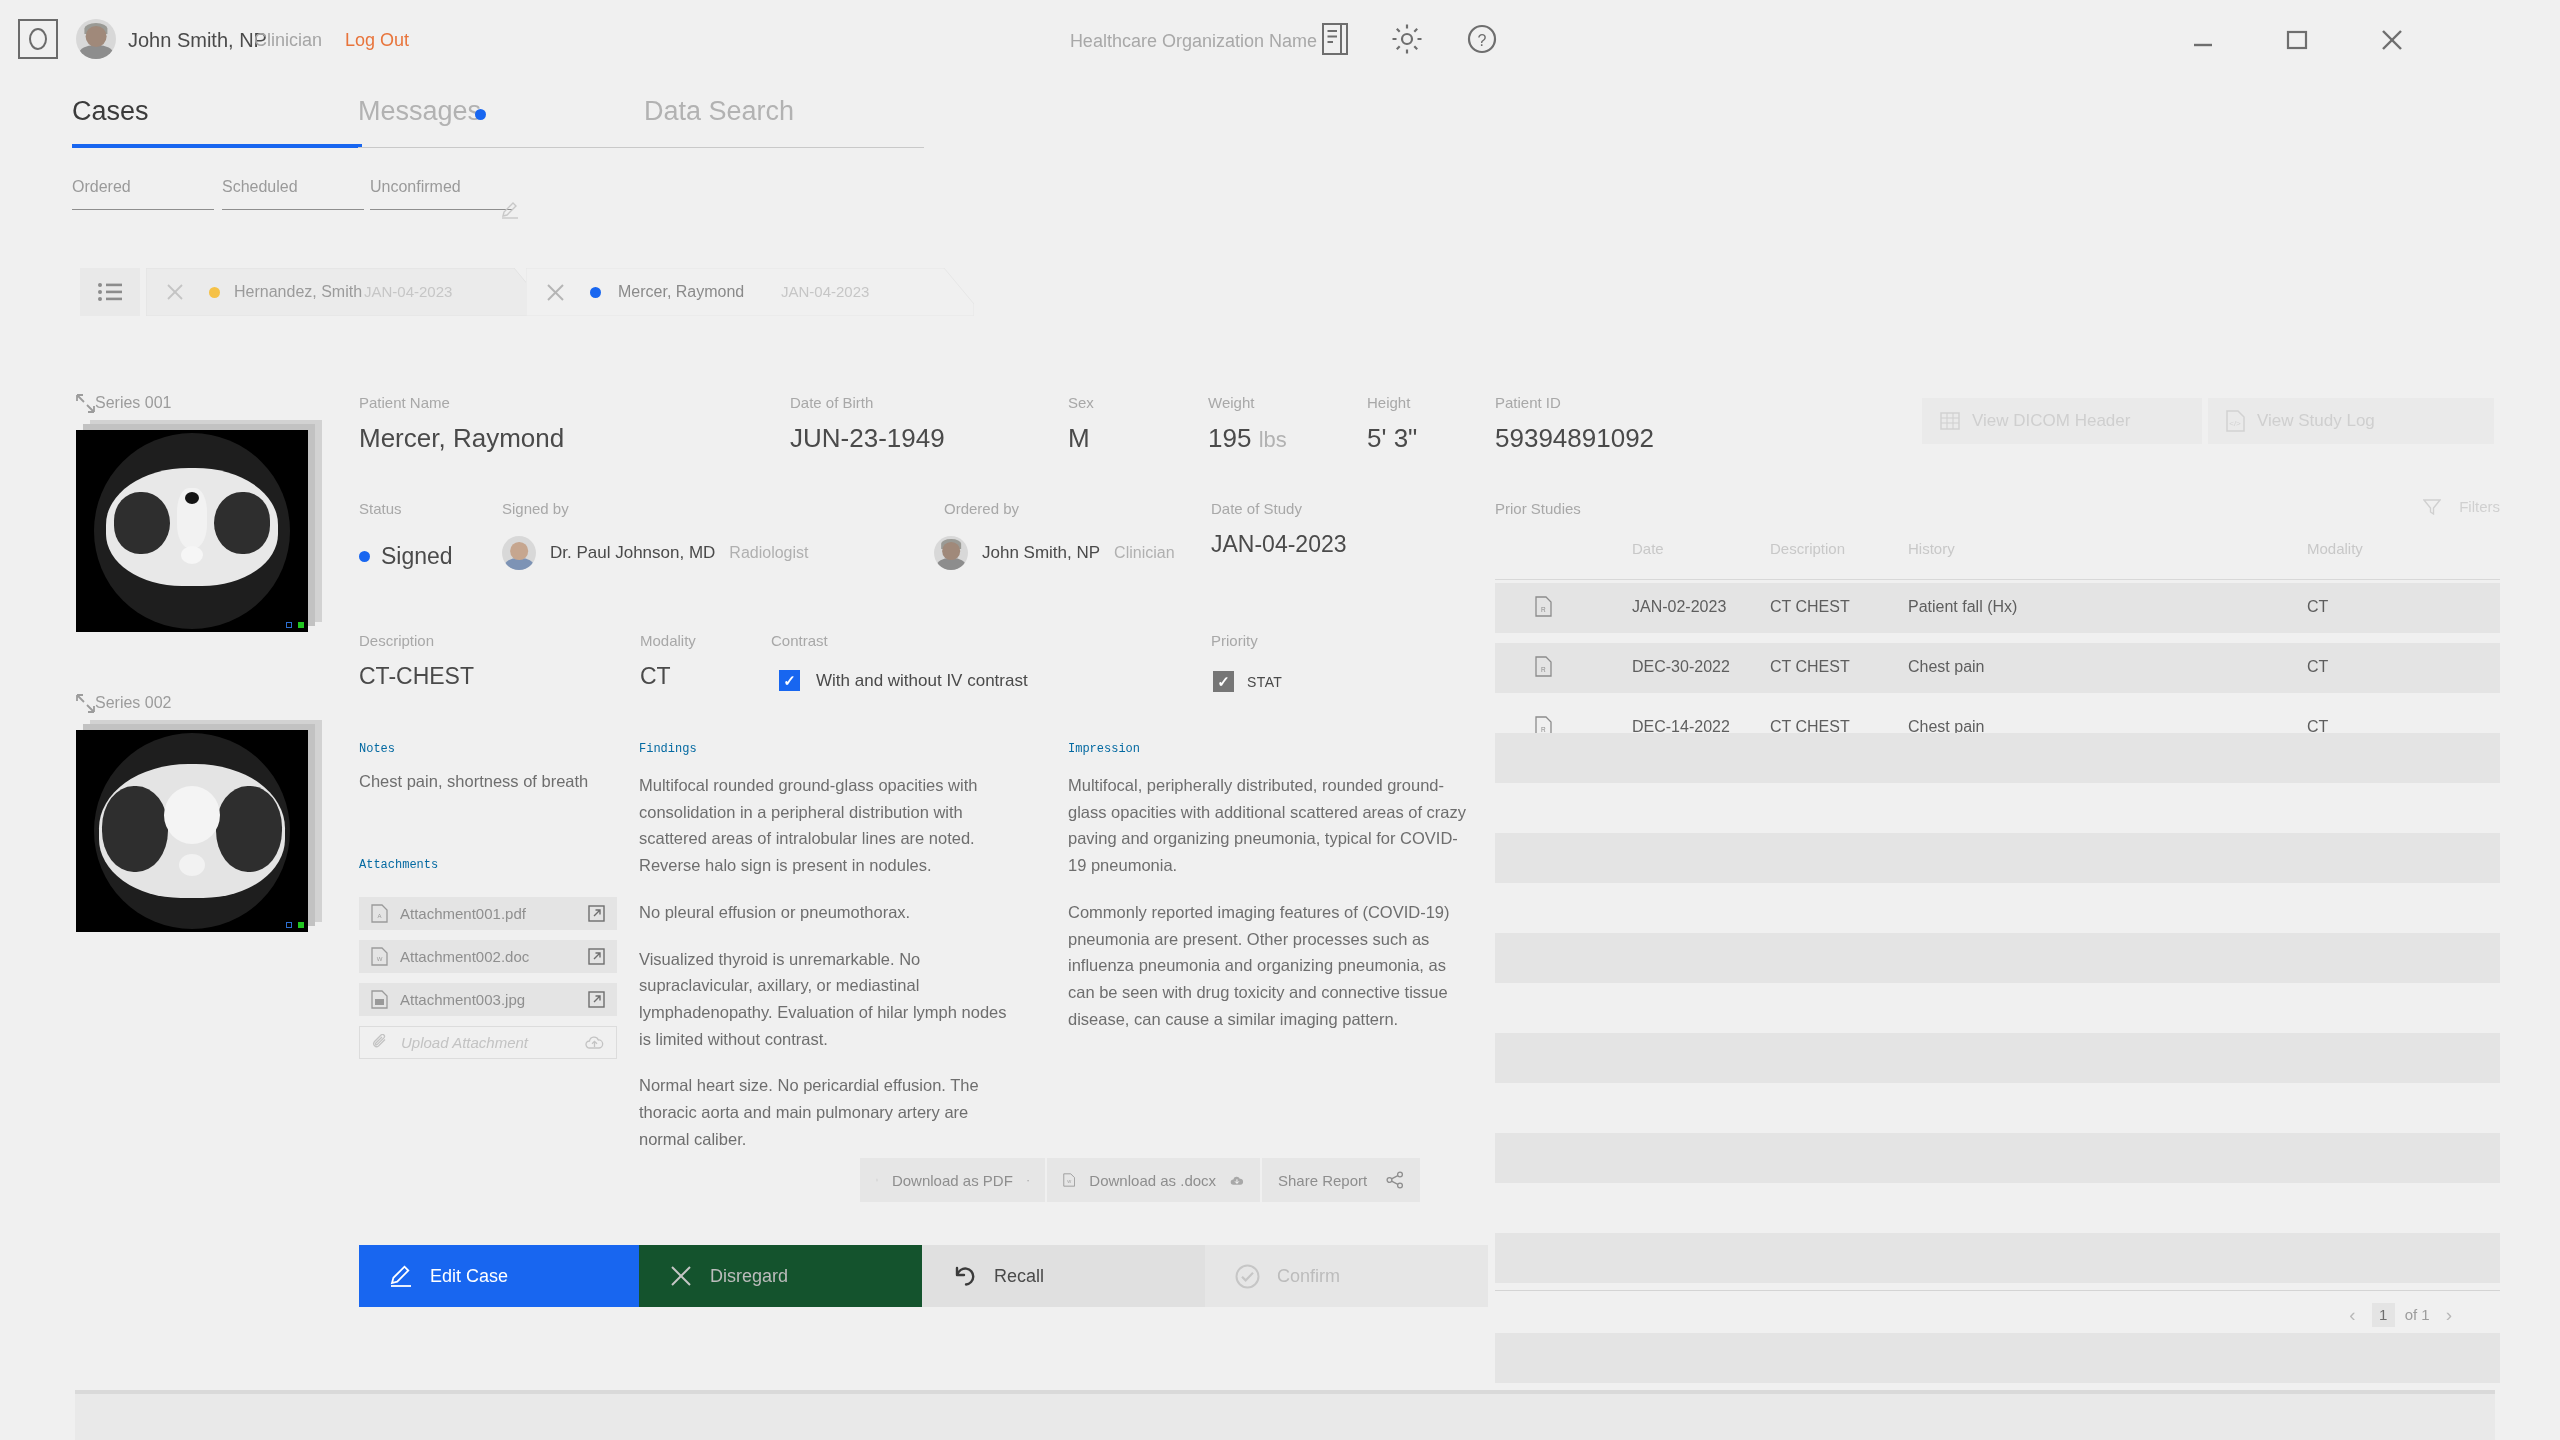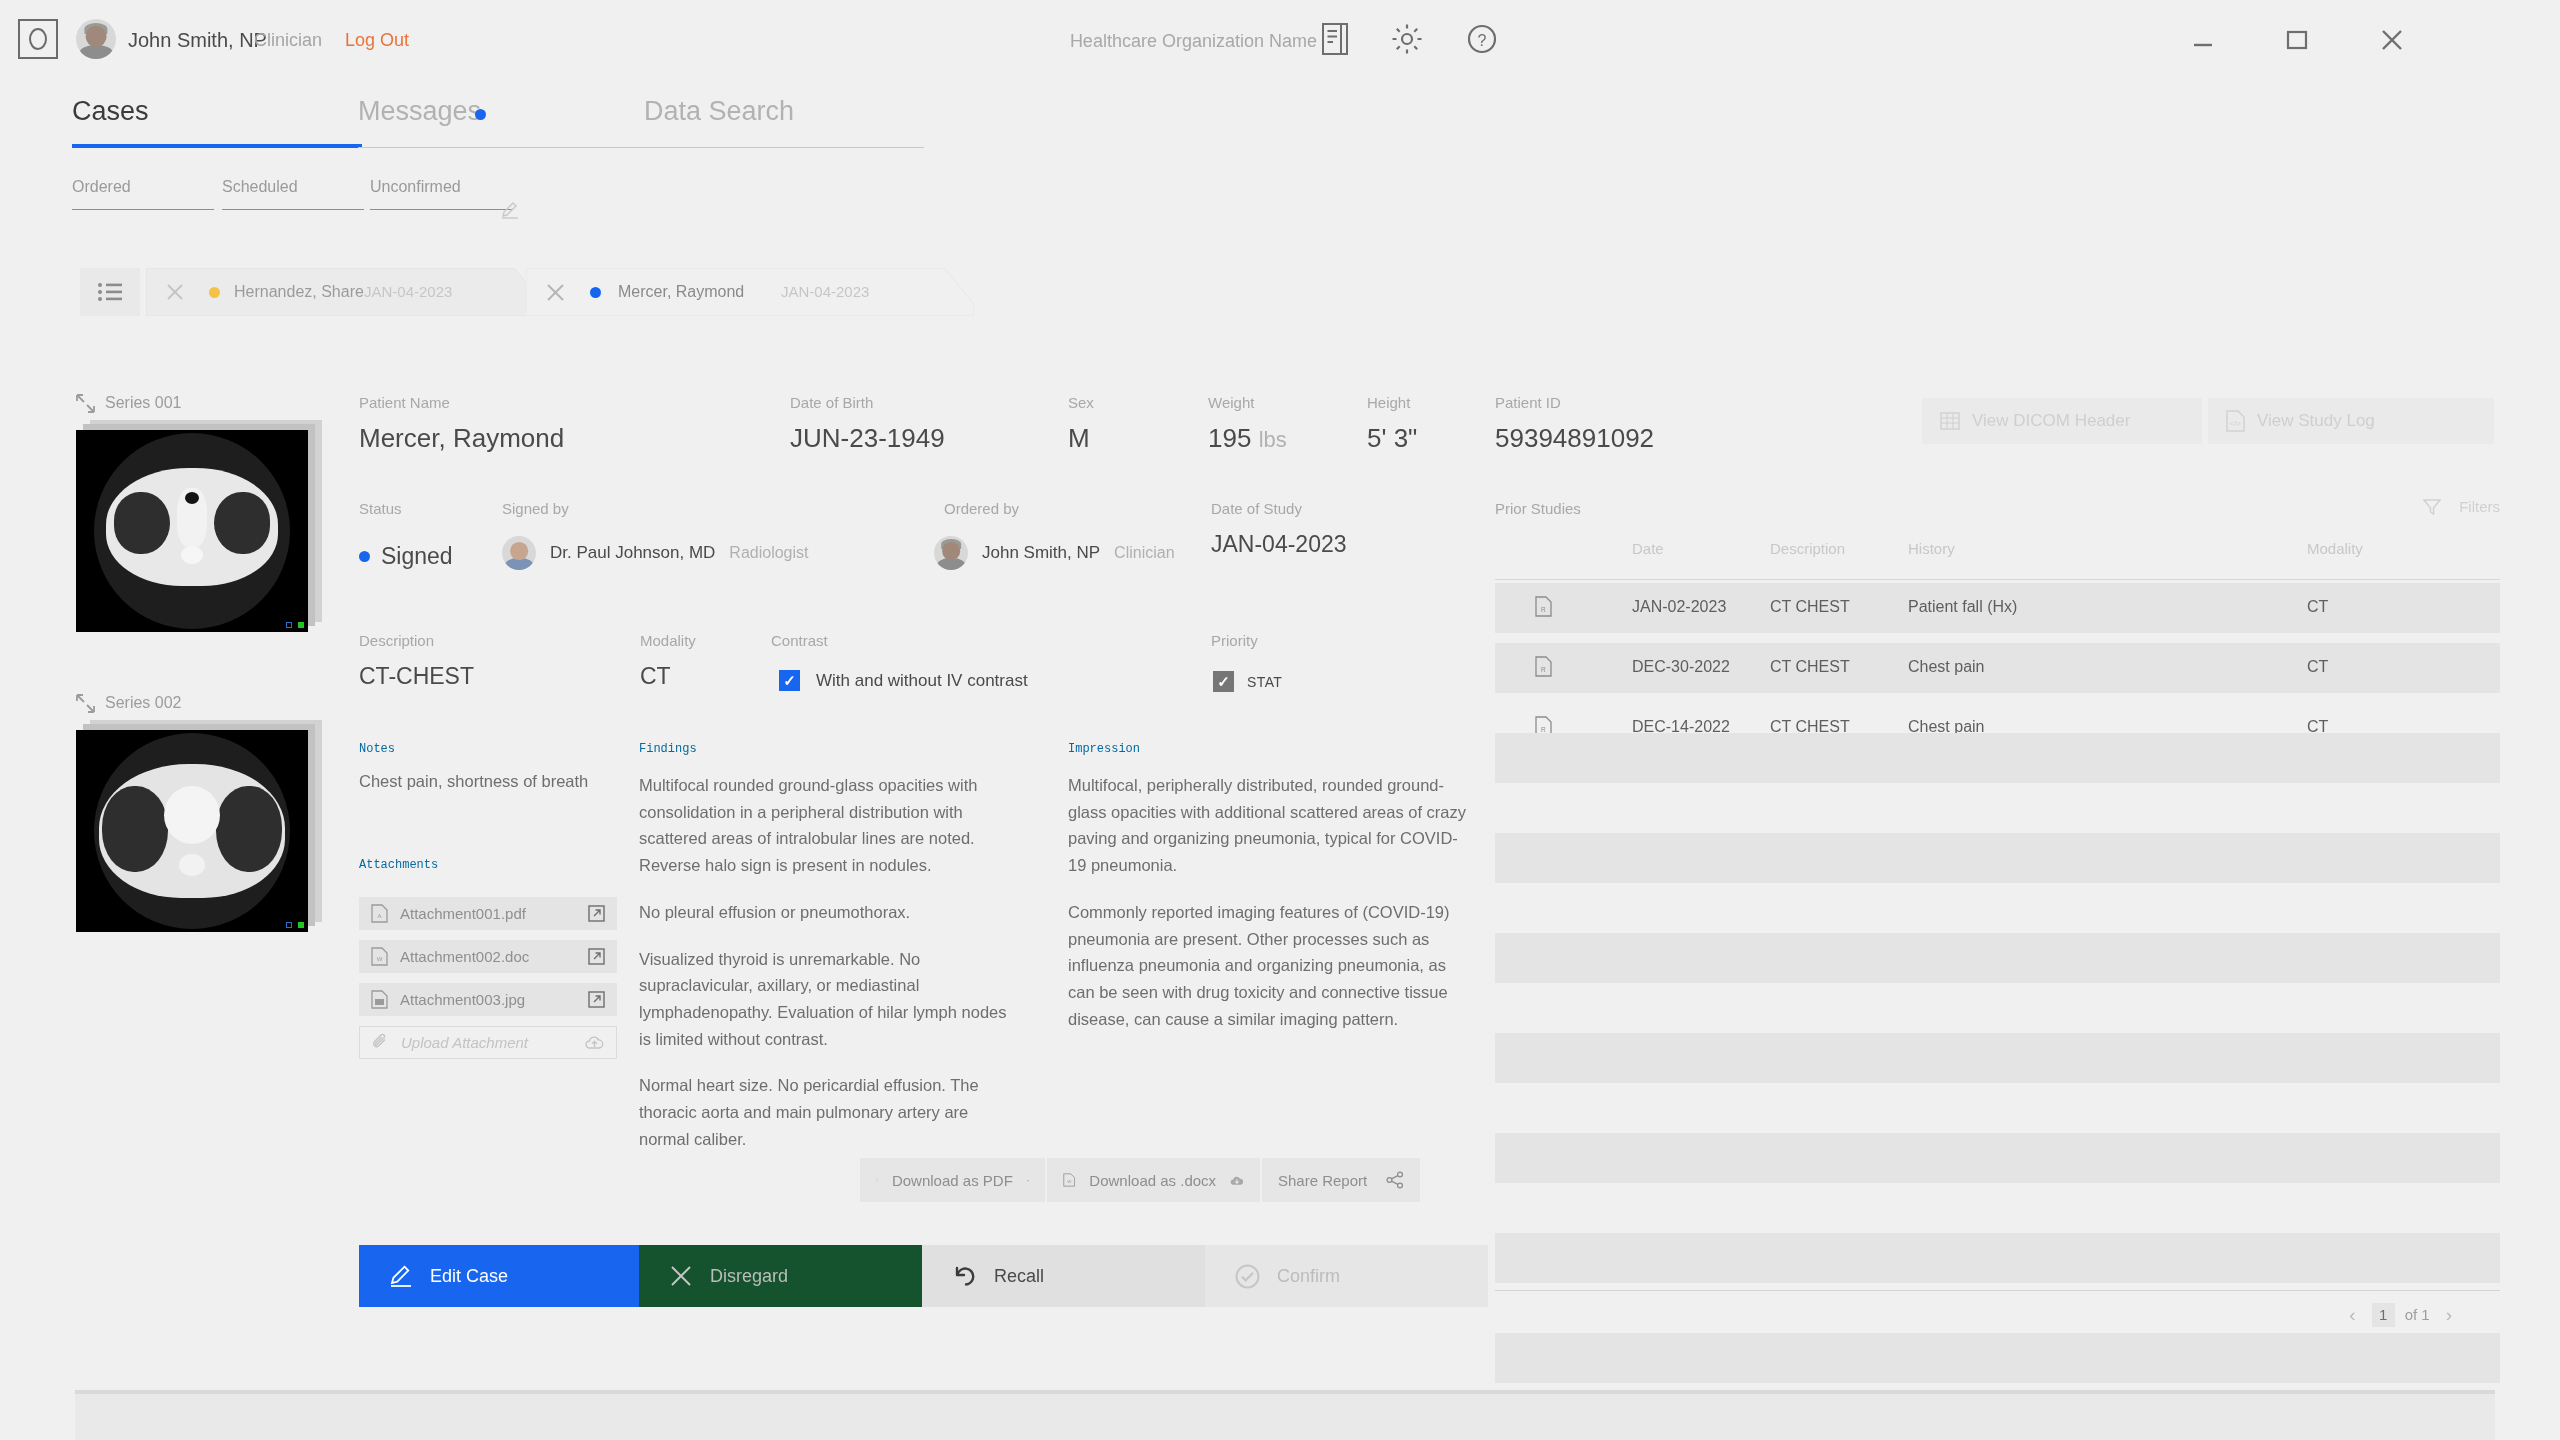--- a/index.html
+++ b/index.html
@@ -64,21 +64,21 @@
      display: flex; align-items: center; justify-content: center; cursor: pointer; }
   .ptab { position: absolute; top: 0; height: 48px; cursor: pointer; }
   .ptab .skew { position: absolute; inset: 0; }
   .ptab .closeX { position: absolute; top: 15px; width: 18px; height: 18px; }
   .ptab .sdot { position: absolute; top: 19px; width: 11px; height: 11px; border-radius: 50%; }
   .ptab .nm { position: absolute; top: 15px; font-size: 16px; white-space: nowrap; }
   .ptab .dt { position: absolute; top: 15px; font-size: 15px; color: #c6c6c6; white-space: nowrap; }
 
   
   .series { position: absolute; }
-  .series .hdr { position: absolute; left: 0; top: 0; height: 22px; display: flex; align-items: center; gap: 10px; }
+  .series .hdr { position: absolute; left: 0; top: 0; height: 22px; display: flex; align-items: center; }
   .series .hdr .lbl { font-size: 16px; color: #9c9c9c; white-space: nowrap; }
   .thumbwrap { position: absolute; left: 0; top: 28px; width: 246px; height: 212px; }
   .thumbwrap .stack3 { position: absolute; left: 14px; top: 0; width: 232px; height: 202px; background: #d2d2d2; }
   .thumbwrap .stack2 { position: absolute; left: 7px; top: 4px; width: 232px; height: 202px; background: #c2c2c2; }
   .thumbwrap .img { position: absolute; left: 0; top: 10px; width: 232px; height: 202px; background: #000; overflow: hidden; }
   .ct-circle { position: absolute; left: 50%; top: 50%; transform: translate(-50%,-50%);
      width: 196px; height: 196px; border-radius: 50%; background: #1e1e1e; }
   .ct-body { position: absolute; left: 50%; top: 50%; transform: translate(-50%,-50%);
      border-radius: 48% 48% 44% 44%; background: #eaeaea; }
   .lung { position: absolute; border-radius: 50% 50% 46% 46%; background: #2e2e2e; }
@@ -280,21 +280,21 @@
       <svg class="skew" width="398" height="48" viewBox="0 0 398 48" preserveAspectRatio="none">
         <path d="M0 0 H368 L398 36 V48 H0 Z" fill="#ebebeb" stroke="#e2e2e2" stroke-width="1"></path>
       </svg>
       <div class="closeX" style="left:20px">
         <svg width="18" height="18" viewBox="0 0 18 18">
             <line x1="2" y1="2" x2="16" y2="16" stroke="#c4c4c4" stroke-width="1.8"></line>
             <line x1="16" y1="2" x2="2" y2="16" stroke="#c4c4c4" stroke-width="1.8"></line>
           </svg>
       </div>
       <div class="sdot" style="left:63px;background:#f5c147"></div>
-      <div class="nm" style="left:88px;color:#9b9b9b">Hernandez, Share</div>
+      <div class="nm" style="left:88px;color:#9b9b9b">Hernandez, Smith</div>
       <div class="dt" style="left:218px">JAN-04-2023</div>
     </div>
 
     <div class="ptab" style="left:446px;width:448px">
       <svg class="skew" width="448" height="48" viewBox="0 0 448 48" preserveAspectRatio="none">
         <path d="M0 0 H418 L448 36 V48 H0 Z" fill="#f0f0f0" stroke="#e6e6e6" stroke-width="1"></path>
       </svg>
       <div class="closeX" style="left:20px">
         <svg width="19" height="19" viewBox="0 0 19 19">
             <line x1="2" y1="2" x2="17" y2="17" stroke="#b5b5b5" stroke-width="1.9"></line>

